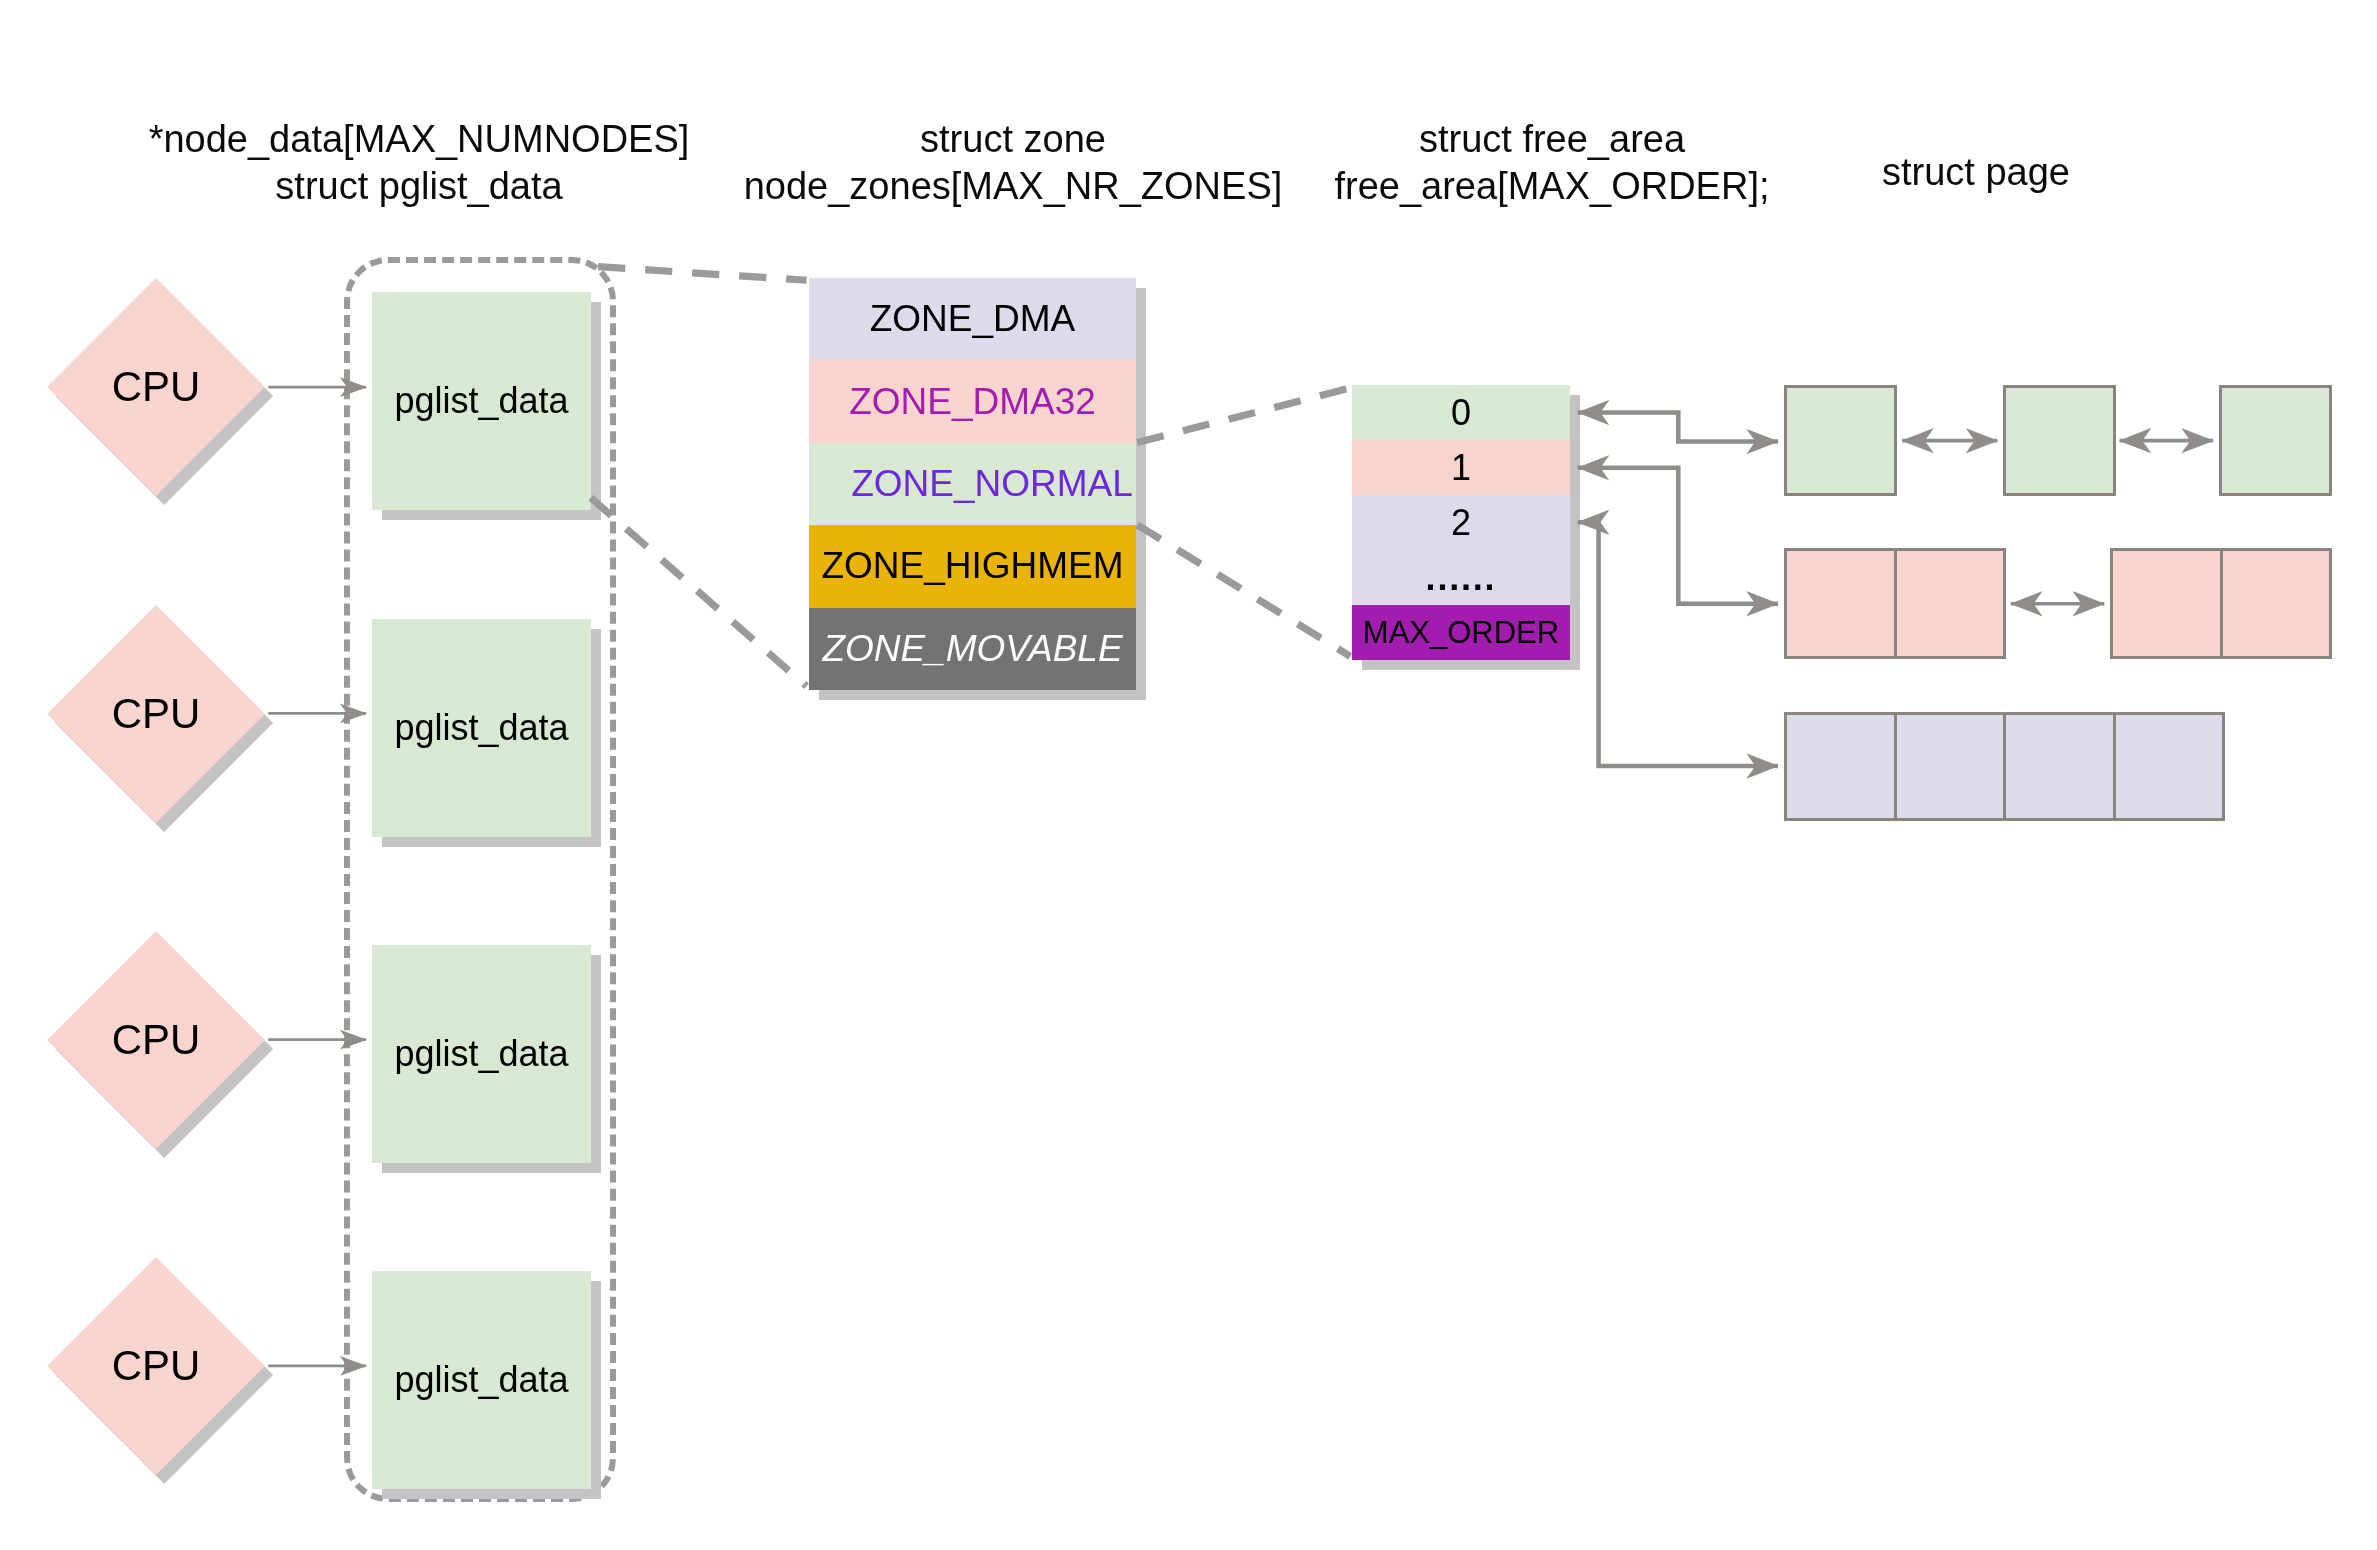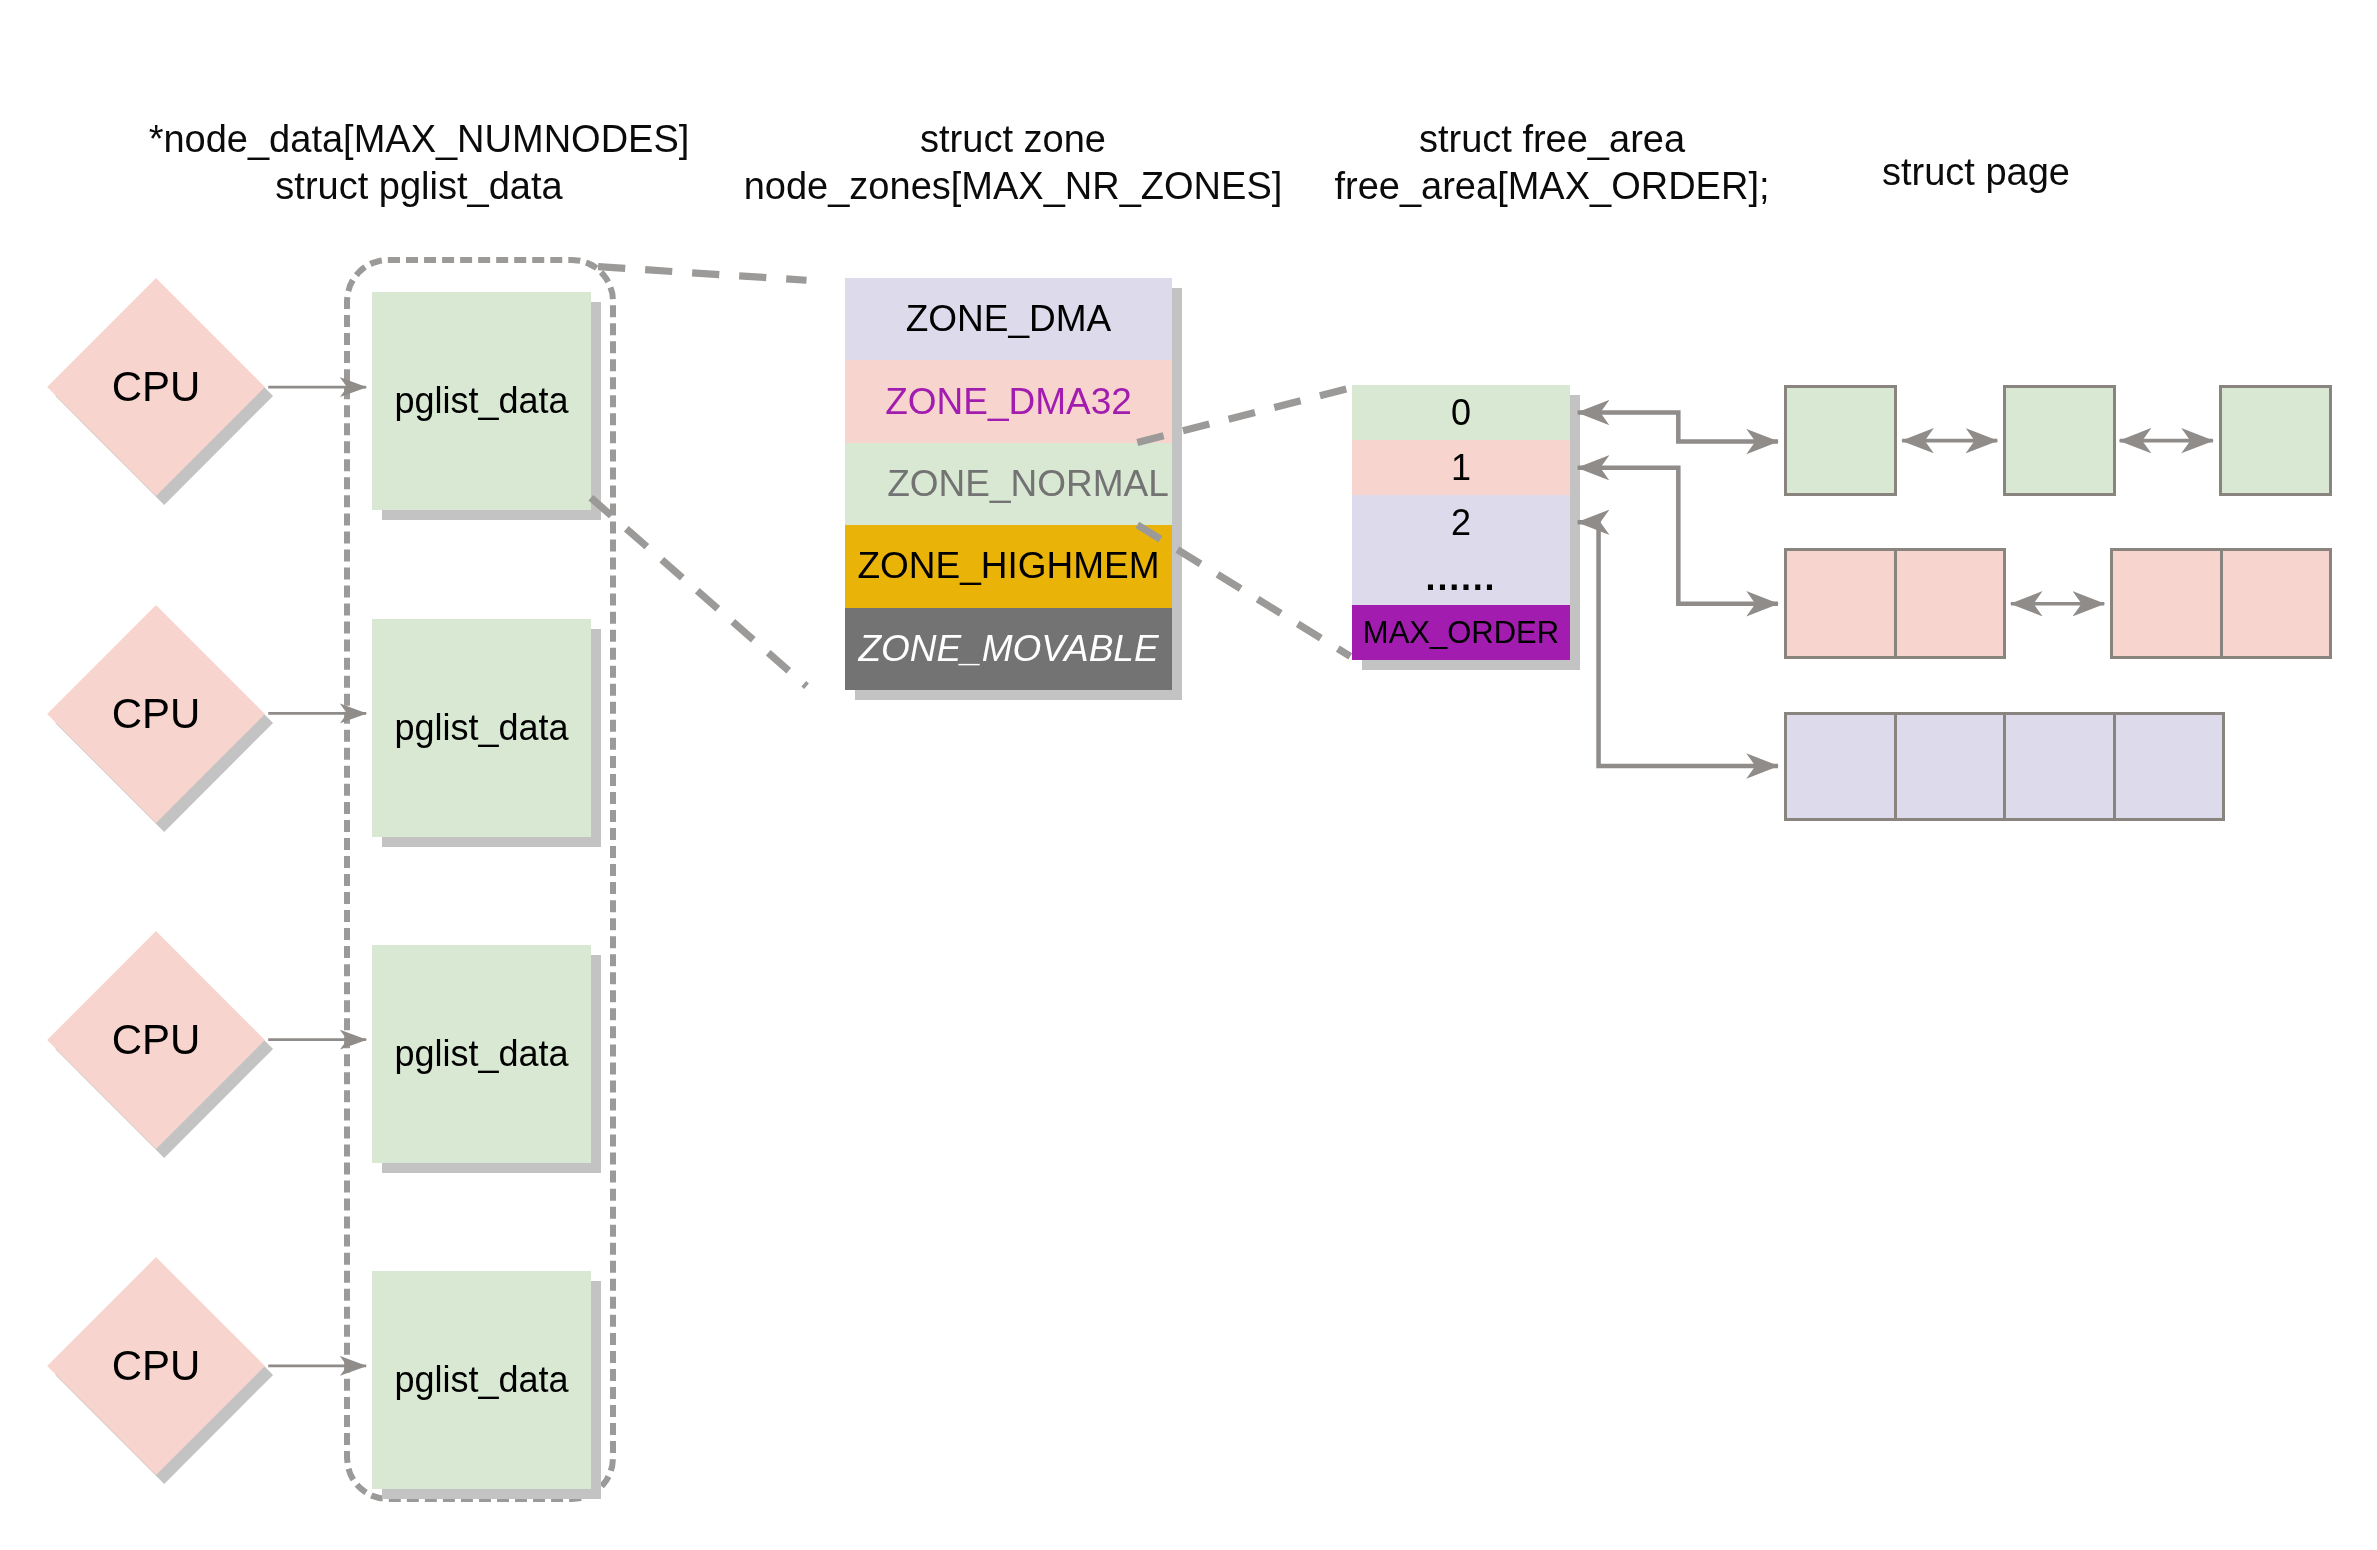--- a/index.html
+++ b/index.html
@@ -40,21 +40,21 @@
     margin-top:14px;
   }
   
   .dash-rect{
     position:absolute;left:344px;top:257px;width:272px;height:1245px;
     border:6.3px dashed #9c9a98;border-radius:44px;
     box-sizing:border-box;
   }
   
   .stack{position:absolute;display:flex;flex-direction:column;}
-  .zone-stack{left:809px;top:278px;width:327px;height:412px;margin-left:36px;}
+  .zone-stack{left:809px;top:278px;width:327px;height:412px;}
   .free-area{left:1352px;top:385px;width:218px;height:275px;}
   .stack .row{
     flex:1;display:flex;align-items:center;justify-content:center;
     font-size:37px;
   }
   .free-area .row{font-size:36px;}
   .free-area .row.small{font-size:31px;}
   .free-area .row.dots{font-weight:bold;letter-spacing:1.8px;}
   .shadowed{box-shadow:10px 10px 0 0 #c3c3c3;}
   
@@ -125,21 +125,21 @@
     <span>pglist_data</span>
   </div>
 
   <div class="stack zone-stack shadowed">
     <div class="row" style="background-color: rgb(220, 218, 235); color: rgb(0, 0, 0);">
       <span>ZONE_DMA</span>
     </div>
     <div class="row" style="background-color: rgb(247, 213, 206); color: #a21caf; align-items: center;">
       <span>ZONE_DMA32</span>
     </div>
-    <div class="row" style="background-color: rgb(216, 232, 211); color: #737373; padding-left: 39px;">
+    <div class="row" style="background-color: rgb(216, 232, 211); color: #6d28d9; padding-left: 39px;">
       <span>ZONE_NORMAL</span>
     </div>
     <div class="row" style="background-color: #eab308; color: rgb(0, 0, 0);">
       <span>ZONE_HIGHMEM</span>
     </div>
     <div class="row" style="background-color: #737373; color: rgb(255, 255, 255); font-style: italic;">
       <span>ZONE_MOVABLE</span>
     </div>
   </div>
 

